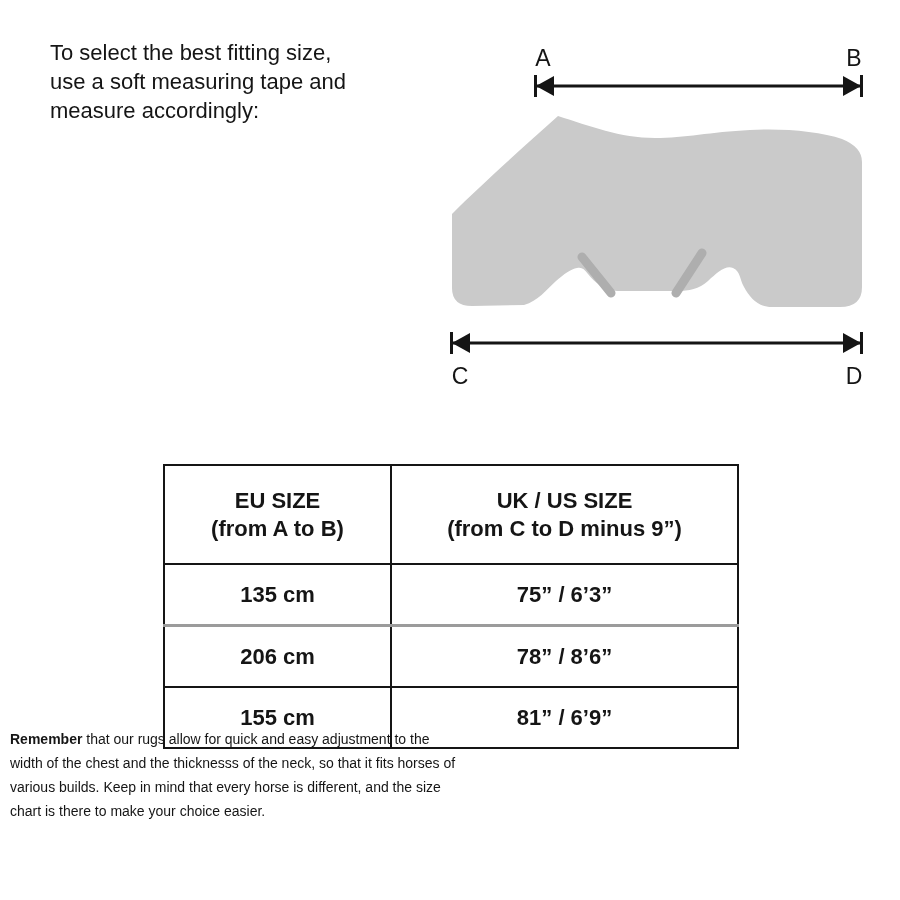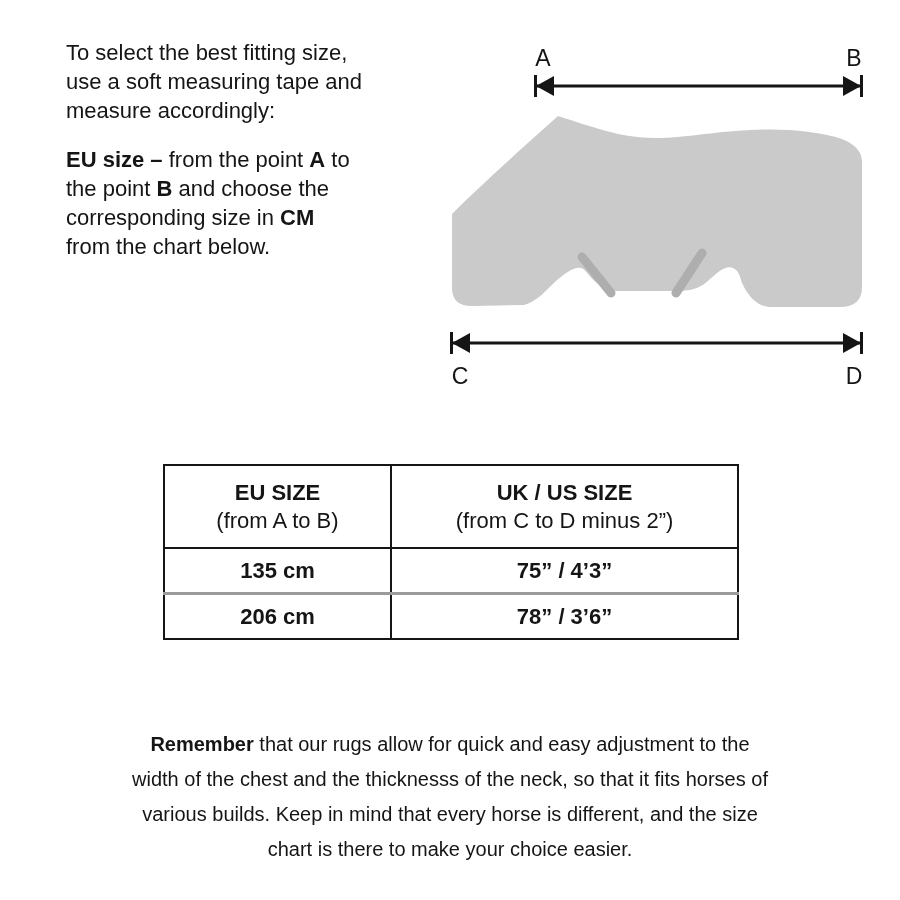--- a/index.html
+++ b/index.html
@@ -18,21 +18,21 @@
     font-family:"Liberation Sans", sans-serif;
     overflow:hidden;
   }
   b{font-weight:700;}
 
   
   .intro{
     position:absolute;left:50px;top:38px;width:392px;
     font-size:22px;line-height:29px;
   }
-  .intro p{margin:0 0 20px 16px;white-space:pre-line;}
+  .intro p{margin:0 0 20px 0;white-space:pre-line;}
 
   
   .diagram{position:absolute;left:440px;top:40px;width:460px;height:350px;}
   .diagram svg{display:block;width:460px;height:350px;}
   .rug-shape{fill:var(--rug);}
   .strap{stroke:var(--strap);stroke-width:9;stroke-linecap:round;fill:none;}
   .meas-line{stroke:var(--ink);stroke-width:3;}
   .meas-head{fill:var(--ink);stroke:none;}
   .meas-label{
     font-family:"Liberation Sans", sans-serif;
@@ -42,48 +42,44 @@
   
   .size-table{
     position:absolute;left:163px;top:464px;
     width:574px;border-collapse:collapse;table-layout:fixed;
     text-align:center;font-size:22px;
   }
   .size-table col.c1{width:227px;}
   .size-table col.c2{width:347px;}
   .size-table th,.size-table td{
     border:2px solid var(--ink);
-    padding:0;vertical-align:middle;
+    padding:8px;vertical-align:middle;
   }
   .size-table th{height:81px;font-weight:400;}
   .h-title{display:block;font-weight:700;line-height:28px;}
-  .h-sub{display:block;font-weight:400;line-height:28px;}
+  .h-sub{display:block;font-weight:700;line-height:28px;}
   .size-table td{height:43px;font-weight:700;}
   .size-table tbody tr.gray-divider td{border-bottom:3px solid var(--divider);margin-top:35px;}
 
   
   .footer{
     position:absolute;left:10px;top:727px;width:880px;
-    font-size:20px;line-height:35px;
-    text-align:center;white-space:pre;
+    font-size:14px;line-height:24px;
+    text-align:left;white-space:pre;
   }
 </style>
 </head>
 <body>
 
 <div class="page">
 
   <div class="intro">
     <p>To select the best fitting size,
 use a soft measuring tape and
 measure accordingly:</p>
-    <p><b>EU size – </b>from the point <b>A</b> to
-the point <b>B</b> and choose the
-corresponding size in <b>CM</b>
-from the chart below.</p>
   </div>
 
   <div class="diagram">
     <svg viewBox="0 0 460 350" aria-hidden="true">
 
       <path class="rug-shape" d="M 118 76
            C 150 86 180 98 215 98
            C 245 98 270 92 310 90
            C 340 88 380 91 402 99
            Q 422 107 422 122
@@ -137,32 +133,36 @@
         <col class="c2">
       </colgroup>
     <thead>
       <tr>
         <th>
           <span class="h-title">EU SIZE</span>
           <span class="h-sub">(from A to B)</span>
         </th>
         <th>
           <span class="h-title">UK / US SIZE</span>
-          <span class="h-sub">(from C to D minus 2”)</span>
+          <span class="h-sub">(from C to D minus 9”)</span>
         </th>
       </tr>
     </thead>
     <tbody>
       <tr class="gray-divider">
         <td>135 cm</td>
-        <td>75” / 4’3”</td>
+        <td>75” / 6’3”</td>
       </tr>
       <tr>
         <td>206 cm</td>
-        <td>78” / 3’6”</td>
+        <td>78” / 8’6”</td>
+      </tr>
+      <tr>
+        <td>155 cm</td>
+        <td>81” / 6’9”</td>
       </tr>
     </tbody>
   </table>
 
   <div class="footer"><b>Remember</b> that our rugs allow for quick and easy adjustment to the
 width of the chest and the thicknesss of the neck, so that it fits horses of
 various builds. Keep in mind that every horse is different, and the size
 chart is there to make your choice easier.</div>
 
 </div>

